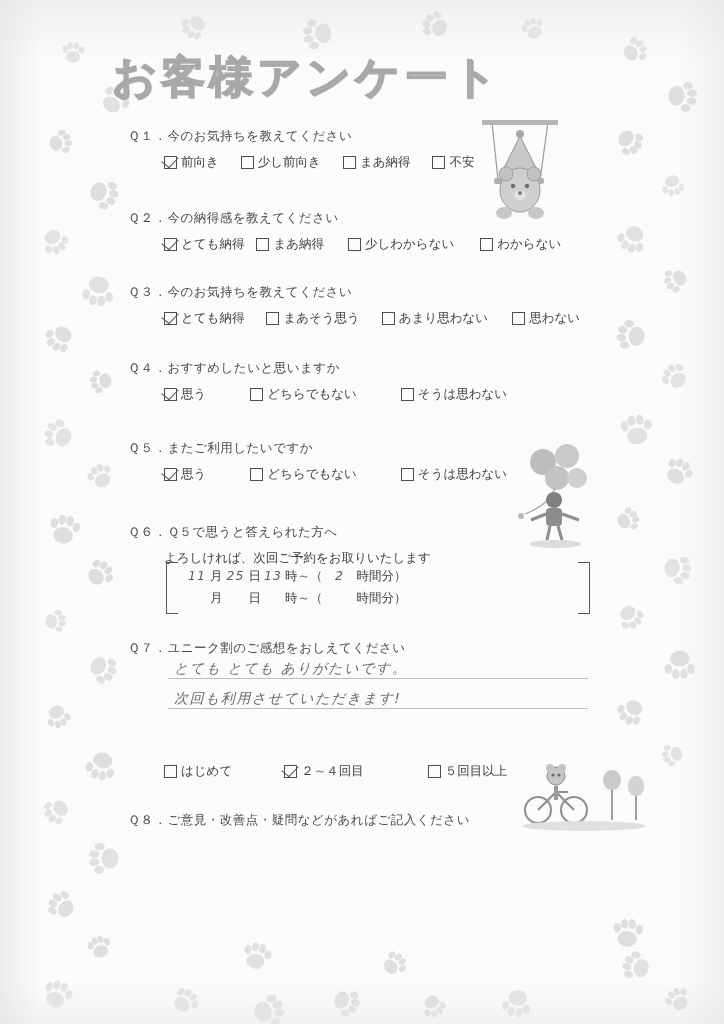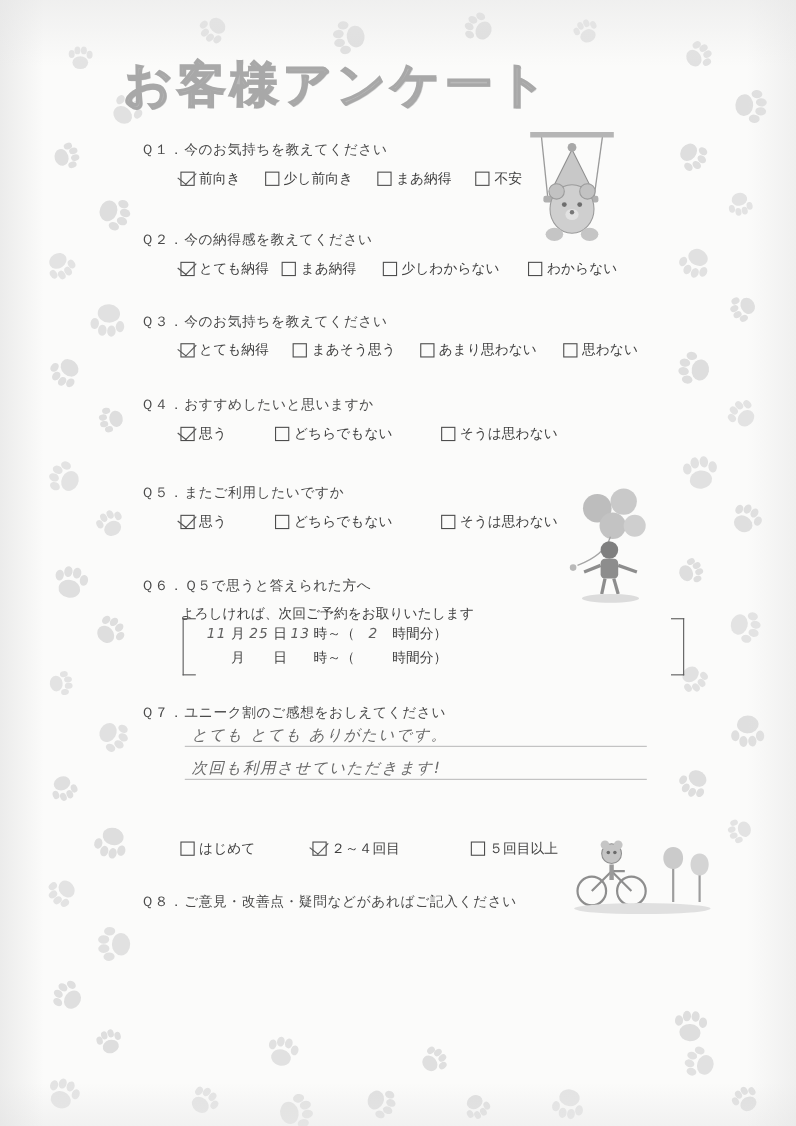--- a/index.html
+++ b/index.html
@@ -112,21 +112,20 @@
     font-family: Liberation Mono, monospace;
   }
 
   
   #q6-bracket {
     position: absolute;
     left: 166px;
     top: 562px;
     width: 424px;
     height: 50px;
-    padding-left: 32px;
   }
   #q6-bracket .br {
     position: absolute;
     top: 0;
     width: 11px;
     height: 50px;
     border-top: 1.3px solid #5a5a5a;
     border-bottom: 1.3px solid #5a5a5a;
   }
   #q6-bracket .br.left { left: 0; border-left: 1.3px solid #5a5a5a; }

